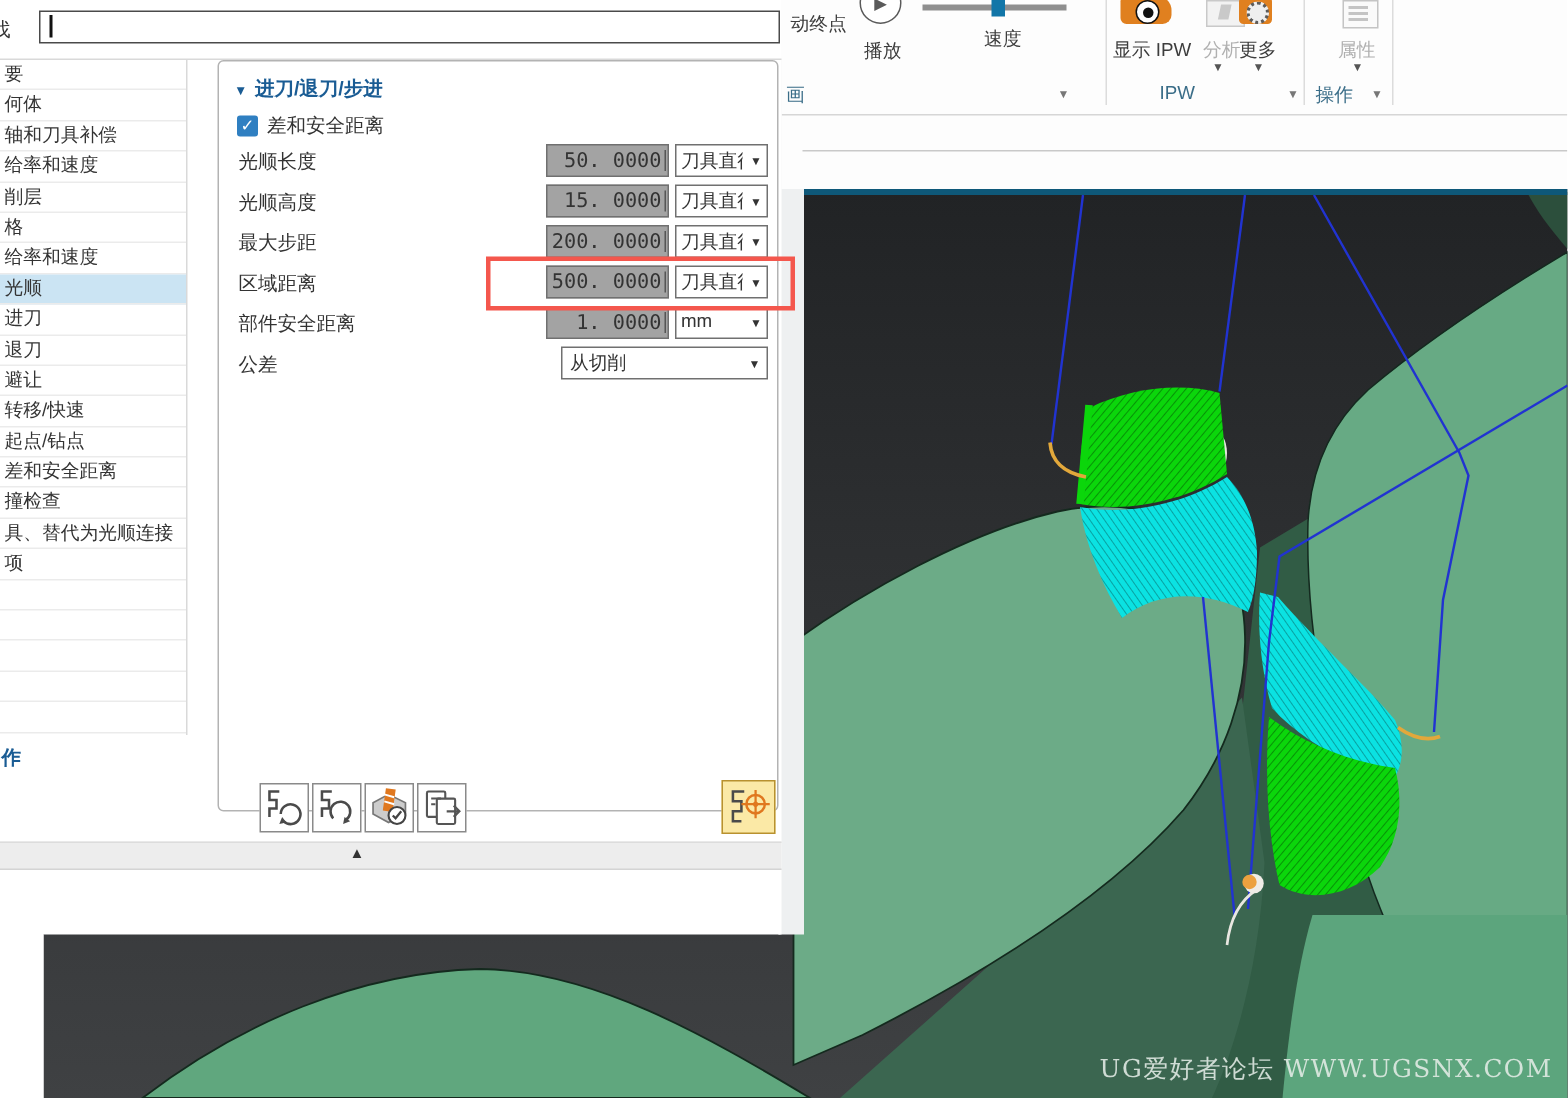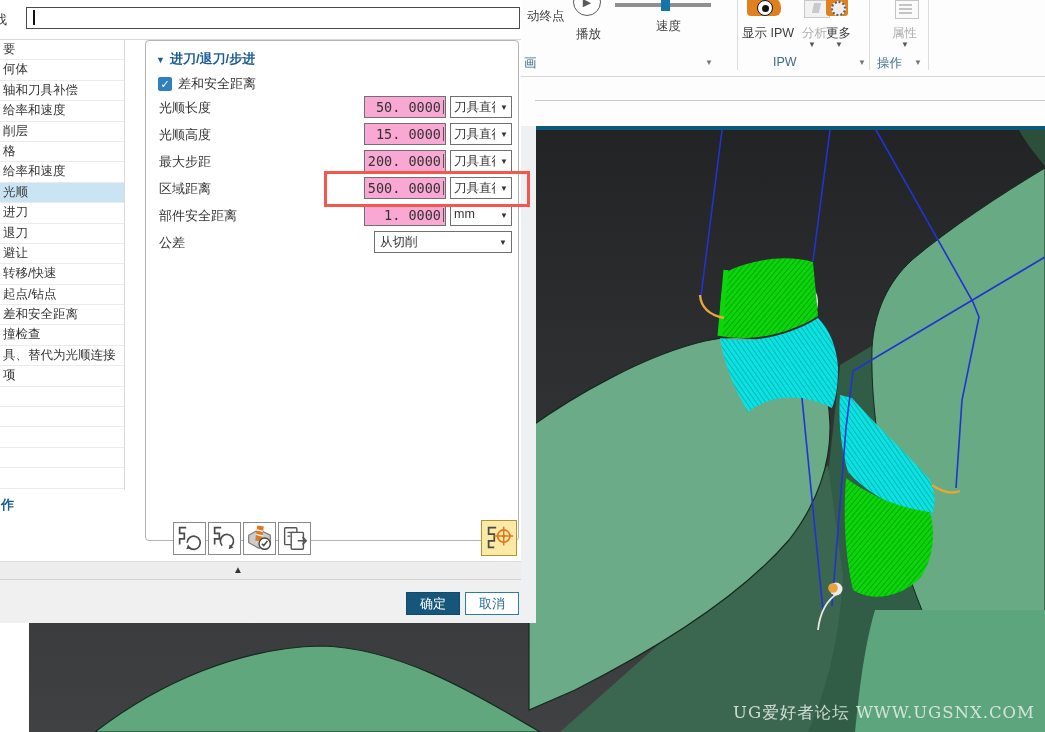--- a/index.html
+++ b/index.html
@@ -48,21 +48,21 @@
   #opfooter{position:absolute;left:1px;top:496px;color:#1a5c94;font-weight:bold;font-size:13px;}
   #group{position:absolute;left:145px;top:40px;width:374px;height:501px;border:1px solid #b3b3b3;border-radius:4px;box-sizing:border-box;background:#fff;}
   #sec-head{position:absolute;left:10px;top:9px;color:#1a5c94;font-weight:bold;font-size:13px;}
   #sec-head .tri{font-size:9px;margin-right:5px;}
   #chkrow{position:absolute;left:12px;top:35px;height:16px;display:flex;align-items:center;}
   #chkbox{width:14px;height:14px;background:#2f7fc1;border-radius:2px;color:#fff;font-size:11px;line-height:14px;text-align:center;margin-right:6px;}
   .frow{position:absolute;left:0;width:372px;height:23px;}
   .frow .flabel{position:absolute;left:13px;top:3px;}
   .fval{position:absolute;left:218px;top:0;width:82px;height:22px;border:1px solid #707070;box-sizing:border-box;
         font-family:"DejaVu Sans Mono",monospace;font-size:13.5px;text-align:right;line-height:20px;
-        padding-right:4px;background:#f9a8d4;}
+        padding-right:4px;background:#a3a3a3;}
   .fval .caret{position:absolute;right:1px;top:3px;width:1.5px;height:14px;background:#555;}
   .funit{position:absolute;left:304px;top:0;width:62px;height:22px;border:1px solid #707070;box-sizing:border-box;background:#fff;}
   .funit .utxt{position:absolute;left:3px;top:2px;width:41px;overflow:hidden;white-space:nowrap;font-size:12.5px;}
   .funit .uarr{position:absolute;right:3px;top:6px;font-size:8px;color:#333;}
   .fsel{position:absolute;left:228px;top:0;width:138px;height:22px;border:1px solid #707070;box-sizing:border-box;background:#fff;}
   .fsel .utxt{position:absolute;left:5px;top:2px;font-size:12.5px;}
   .fsel .uarr{position:absolute;right:4px;top:6px;font-size:8px;color:#333;}
   #redbox{position:absolute;left:324px;top:171px;width:200px;height:30px;border:3px solid #f4574d;z-index:30;pointer-events:none;}
   .icbtn{position:absolute;top:522px;width:33px;height:33px;border:1px solid #8a8a8a;background:#fff;box-sizing:border-box;}
   #icbtn-hl{position:absolute;left:481px;top:520px;width:36px;height:36px;border:1px solid #b8912f;background:#fbe9a6;box-sizing:border-box;}
@@ -307,19 +307,15 @@
         <path d="M15,7 H7 V14 H13 V21 H7 V28 H13" stroke="#4a4a4a" fill="none" stroke-width="1.8"></path>
     <circle cx="23" cy="16" r="6.5" fill="none" stroke="#e0781f" stroke-width="1.8"></circle>
     <path d="M23,6 V26 M13,16 H33" stroke="#e0781f" stroke-width="1.6"></path>
         <circle cx="23" cy="16" r="1.8" fill="#e0781f"></circle>
       </svg>
   </div>
 
   <div id="collapse">
     <span class="arr">▲</span>
   </div>
-  <div id="btnbar">
-    <div id="ok-btn">确定</div>
-    <div id="cancel-btn">取消</div>
-  </div>
 </div>
 
 <div id="redbox"></div>
 
 </body></html>

